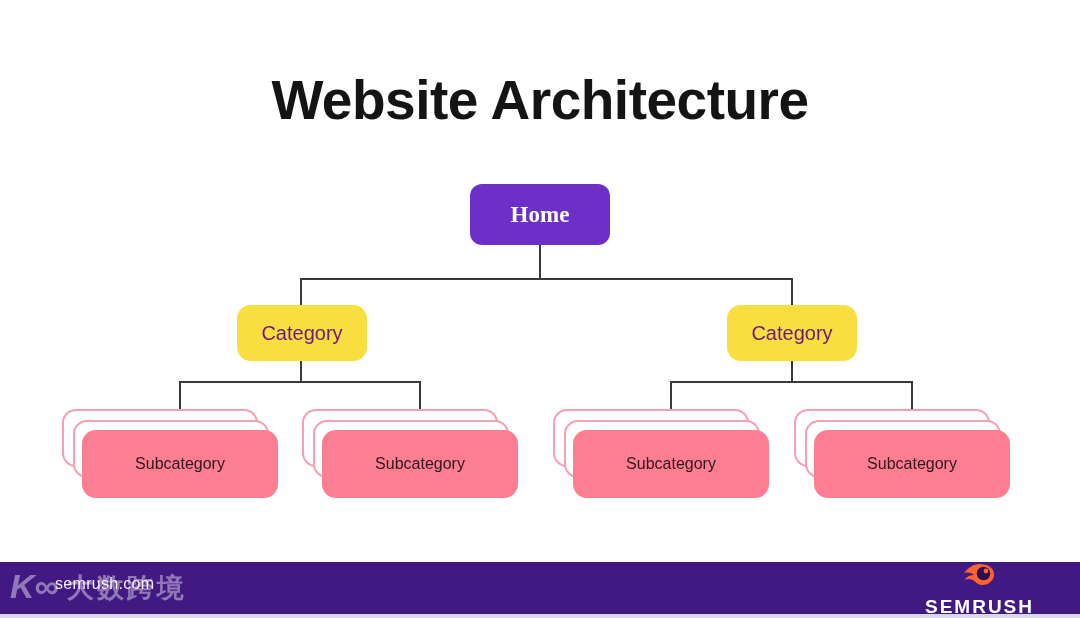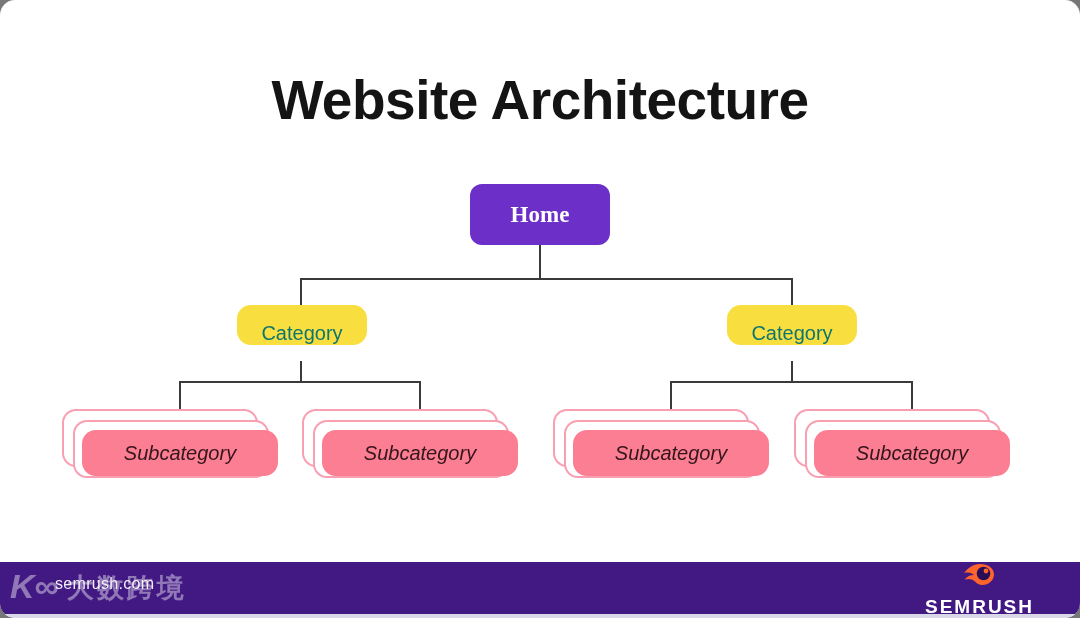--- a/index.html
+++ b/index.html
@@ -14,21 +14,20 @@
   }
   *{margin:0;padding:0;box-sizing:border-box;}
   html,body{background:#777;}
   .page{
     position:relative;
     width:1080px;height:618px;
     background:#ffffff;
     overflow:hidden;
     font-family:"Liberation Sans","DejaVu Sans",sans-serif;
     margin:0 auto;
-    border-radius:15px;
   }
   .title{
     position:absolute;
     left:0;top:68px;width:1080px;
     text-align:center;
     font-size:55px;
     font-weight:800;
     letter-spacing:-0.5px;
     color:var(--title-text);
   }
@@ -42,43 +41,43 @@
     display:flex;align-items:center;justify-content:center;
     font-weight:700;
   }
   .home{
     left:470px;top:184px;width:140px;height:61px;
     background:var(--home-purple);
     border-radius:12px;
     color:#ffffff;font-size:23px;font-family:Liberation Serif, serif;
   }
   .category{
-    width:130px;height:40px;top:305px;
+    width:130px;height:56px;top:305px;
     background:var(--category-yellow);
     border-radius:14px;
-    color:#0f766e;font-size:20px;font-weight:400;align-items:flex-end;
+    color:#701a75;font-size:20px;font-weight:400;
   }
   .cat-1{left:237px;}
   .cat-2{left:727px;}
   
   .stack{position:absolute;width:196px;height:58px;top:430px;}
   .ghost{
     position:absolute;width:196px;height:58px;
     background:#ffffff;
     border:2px solid var(--subcategory-outline);
     border-radius:14px;
   }
   .ghost-1{left:-20px;top:-21px;}
   .ghost-2{left:-9px;top:-10px;}
   .card{
-    position:absolute;left:0;top:0;width:196px;height:46px;
+    position:absolute;left:0;top:0;width:196px;height:68px;
     background:var(--subcategory-pink);
     border-radius:14px;
     display:flex;align-items:center;justify-content:center;
-    color:#33151B;font-size:20px;font-weight:400;font-style:italic;
+    color:#33151B;font-size:16px;font-weight:400;
   }
   .stk-1{left:82px;}
   .stk-2{left:322px;}
   .stk-3{left:573px;}
   .stk-4{left:814px;}
   
   .footer{
     position:absolute;left:0;top:562px;width:1080px;height:52px;
     background:var(--footer-purple);
   }

